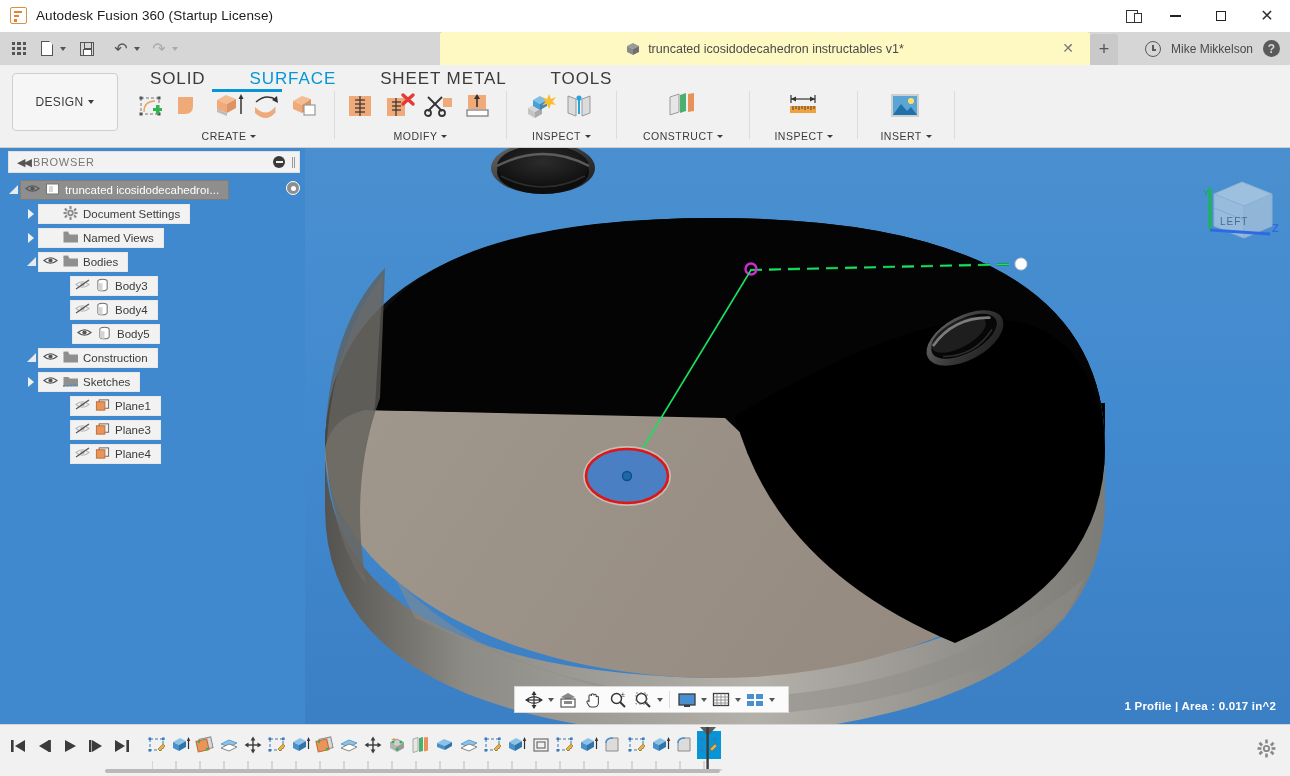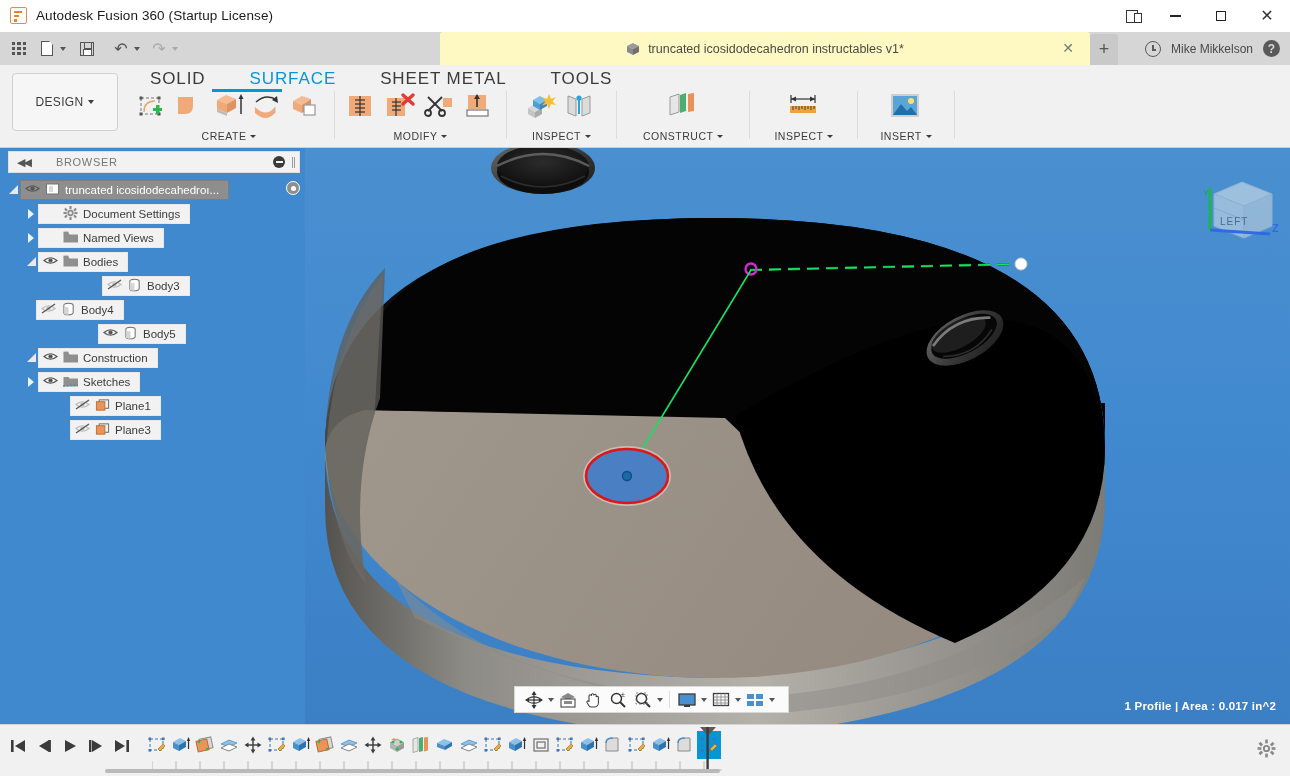--- a/index.html
+++ b/index.html
@@ -117,21 +117,21 @@
   
   .browser-wrap {
     position:absolute; left:0; top:148px; width:305px; height:576px;
     background:#4189cf;
   }
   .browser-head {
     position:absolute; left:8px; top:3px; width:292px; height:22px;
     background:#f2f2f2; border:1px solid #e0e0e0; display:flex; align-items:center;
   }
   .bh-arrows { margin-left:8px; color:#555; font-size:11px; letter-spacing:-2px; }
-  .bh-title { margin-left:26px; font-size:11px; color:#777; letter-spacing:.7px; }
+  .bh-title { margin-left:3px; font-size:11px; color:#777; letter-spacing:.7px; }
   .bh-right { position:absolute; right:6px; display:flex; align-items:center; gap:5px; }
   .circ-minus { width:12px; height:12px; border-radius:50%; background:#3a3a3a; position:relative; }
   .circ-minus:after { content:""; position:absolute; left:2.5px; top:5px; width:7px; height:2px; background:#f2f2f2; }
   .grip { width:1px; height:11px; background:#9a9a9a; box-shadow:2px 0 0 #9a9a9a; margin-left:2px; }
 
   .tree { position:absolute; left:0; top:30px; width:305px; }
   .node { position:relative; height:24px; display:flex; align-items:center; }
   .expander { width:12px; height:12px; position:relative; flex:0 0 12px; }
   .tri-right-o { width:0;height:0;border-top:5px solid transparent;border-bottom:5px solid transparent;border-left:6px solid transparent; position:absolute; left:2px; top:1px;}
   .tri-open { position:absolute; left:1px; top:1px; width:0;height:0;
@@ -568,138 +568,155 @@
                   <circle cx="7.5" cy="5.5" r="2.1" fill="#555"></circle>
                 </g>
               </svg></span>
             <span><svg width="15" height="12" viewBox="0 0 15 12">
                 <path d="M0.5 2 h5 l1.2 1.6 h8.3 v8 h-14.5 z" fill="#8f8f8f"></path>
                 <rect x="0.5" y="0.6" width="5" height="2" fill="#8f8f8f"></rect>
               </svg></span>
             <span class="node-label">Bodies</span>
           </span>
         </div>
-        <div class="node" style="padding-left: 90px;">
-          <span class="expander"></span>
-          <span class="node-pill">
-            <span><svg width="15" height="11" viewBox="0 0 15 11">
-                <g opacity=".35">
-                  <path d="M1 5.5 Q7.5 0 14 5.5 Q7.5 11 1 5.5 Z" fill="none" stroke="#555" stroke-width="1.2"></path>
-                  <circle cx="7.5" cy="5.5" r="2.1" fill="#555"></circle>
-                </g>
-                <line x1="1" y1="10" x2="14" y2="1" stroke="#555" stroke-width="1.3"></line>
-              </svg></span>
-            <span><svg width="15" height="14" viewBox="0 0 16 15">
-                <path d="M3 3.5 a5 2.2 0 0 1 10 0 v8 a5 2.2 0 0 1 -10 0 z" fill="#fff" stroke="#6f6f6f" stroke-width="1.1"></path>
-                <path d="M3 3.5 a5 2.2 0 0 0 5 2.2 v8 a5 2.2 0 0 1 -5 -2.2 z" fill="#d4d4d4"></path>
-              </svg></span>
-            <span class="node-label">Body3</span>
-          </span>
-        </div>
-        <div class="node" style=" gap: 24px;">
-          <span class="expander"></span>
-          <span class="node-pill">
-            <span><svg width="15" height="11" viewBox="0 0 15 11">
-                <g opacity=".35">
-                  <path d="M1 5.5 Q7.5 0 14 5.5 Q7.5 11 1 5.5 Z" fill="none" stroke="#555" stroke-width="1.2"></path>
-                  <circle cx="7.5" cy="5.5" r="2.1" fill="#555"></circle>
-                </g>
-                <line x1="1" y1="10" x2="14" y2="1" stroke="#555" stroke-width="1.3"></line>
-              </svg></span>
-            <span><svg width="15" height="14" viewBox="0 0 16 15">
-                <path d="M3 3.5 a5 2.2 0 0 1 10 0 v8 a5 2.2 0 0 1 -10 0 z" fill="#fff" stroke="#6f6f6f" stroke-width="1.1"></path>
-                <path d="M3 3.5 a5 2.2 0 0 0 5 2.2 v8 a5 2.2 0 0 1 -5 -2.2 z" fill="#d4d4d4"></path>
-              </svg></span>
-            <span class="node-label">Body4</span>
-          </span>
-        </div>
-        <div class="node" style="padding-left: 86px;">
-          <span class="expander"></span>
-          <span class="node-pill">
-            <span><svg width="15" height="11" viewBox="0 0 15 11">
-                <g>
-                  <path d="M1 5.5 Q7.5 0 14 5.5 Q7.5 11 1 5.5 Z" fill="none" stroke="#555" stroke-width="1.2"></path>
-                  <circle cx="7.5" cy="5.5" r="2.1" fill="#555"></circle>
-                </g>
-              </svg></span>
-            <span><svg width="15" height="14" viewBox="0 0 16 15">
-                <path d="M3 3.5 a5 2.2 0 0 1 10 0 v8 a5 2.2 0 0 1 -10 0 z" fill="#fff" stroke="#6f6f6f" stroke-width="1.1"></path>
-                <path d="M3 3.5 a5 2.2 0 0 0 5 2.2 v8 a5 2.2 0 0 1 -5 -2.2 z" fill="#d4d4d4"></path>
-              </svg></span>
-            <span class="node-label">Body5</span>
-          </span>
-        </div>
-        <div class="node" style="padding-left: 26px;">
-          <span class="expander">
-            <span class="tri-open"></span>
-          </span>
-          <span class="node-pill">
-            <span><svg width="15" height="11" viewBox="0 0 15 11">
-                <g>
-                  <path d="M1 5.5 Q7.5 0 14 5.5 Q7.5 11 1 5.5 Z" fill="none" stroke="#555" stroke-width="1.2"></path>
-                  <circle cx="7.5" cy="5.5" r="2.1" fill="#555"></circle>
-                </g>
-              </svg></span>
-            <span><svg width="15" height="12" viewBox="0 0 15 12">
-                <path d="M0.5 2 h5 l1.2 1.6 h8.3 v8 h-14.5 z" fill="#8f8f8f"></path>
-                <rect x="0.5" y="0.6" width="5" height="2" fill="#8f8f8f"></rect>
-              </svg></span>
-            <span class="node-label">Construction</span>
-          </span>
-        </div>
-        <div class="node" style="padding-left: 26px;">
-          <span class="expander">
-            <span class="tri-right-o" style="border-left-color:#efefef"></span>
-          </span>
-          <span class="node-pill">
-            <span><svg width="15" height="11" viewBox="0 0 15 11">
-                <g>
-                  <path d="M1 5.5 Q7.5 0 14 5.5 Q7.5 11 1 5.5 Z" fill="none" stroke="#555" stroke-width="1.2"></path>
-                  <circle cx="7.5" cy="5.5" r="2.1" fill="#555"></circle>
-                </g>
-              </svg></span>
-            <span><svg width="15" height="12" viewBox="0 0 15 12">
-                <path d="M0.5 2 h5 l1.2 1.6 h8.3 v8 h-14.5 z" fill="#8f8f8f"></path>
-                <path d="M0 11 l15 -1" stroke="#4189cf" stroke-width="1.4" stroke-dasharray="2 1.6" fill="none"></path>
-              </svg></span>
-            <span class="node-label">Sketches</span>
-          </span>
-        </div>
         <div class="node" style="padding-left: 58px;">
           <span class="expander"></span>
           <span class="node-pill">
             <span><svg width="15" height="11" viewBox="0 0 15 11">
                 <g opacity=".35">
                   <path d="M1 5.5 Q7.5 0 14 5.5 Q7.5 11 1 5.5 Z" fill="none" stroke="#555" stroke-width="1.2"></path>
                   <circle cx="7.5" cy="5.5" r="2.1" fill="#555"></circle>
                 </g>
                 <line x1="1" y1="10" x2="14" y2="1" stroke="#555" stroke-width="1.3"></line>
               </svg></span>
             <span><svg width="15" height="14" viewBox="0 0 16 15">
-                <rect x="4.5" y="2" width="10" height="9" fill="none" stroke="#6f6f6f" stroke-width="1.1"></rect>
-                <rect x="1.5" y="4" width="9" height="9" fill="#e8945a" stroke="#c3733a" stroke-width="1.1"></rect>
-              </svg></span>
-            <span class="node-label">Plane1</span>
+                <path d="M3 3.5 a5 2.2 0 0 1 10 0 v8 a5 2.2 0 0 1 -10 0 z" fill="#fff" stroke="#6f6f6f" stroke-width="1.1"></path>
+                <path d="M3 3.5 a5 2.2 0 0 0 5 2.2 v8 a5 2.2 0 0 1 -5 -2.2 z" fill="#d4d4d4"></path>
+              </svg></span>
+            <span class="node-label">Body3</span>
           </span>
         </div>
         <div class="node" style="padding-left: 58px;">
           <span class="expander"></span>
           <span class="node-pill">
             <span><svg width="15" height="11" viewBox="0 0 15 11">
                 <g opacity=".35">
                   <path d="M1 5.5 Q7.5 0 14 5.5 Q7.5 11 1 5.5 Z" fill="none" stroke="#555" stroke-width="1.2"></path>
                   <circle cx="7.5" cy="5.5" r="2.1" fill="#555"></circle>
                 </g>
                 <line x1="1" y1="10" x2="14" y2="1" stroke="#555" stroke-width="1.3"></line>
               </svg></span>
             <span><svg width="15" height="14" viewBox="0 0 16 15">
+                <path d="M3 3.5 a5 2.2 0 0 1 10 0 v8 a5 2.2 0 0 1 -10 0 z" fill="#fff" stroke="#6f6f6f" stroke-width="1.1"></path>
+                <path d="M3 3.5 a5 2.2 0 0 0 5 2.2 v8 a5 2.2 0 0 1 -5 -2.2 z" fill="#d4d4d4"></path>
+              </svg></span>
+            <span class="node-label">Body4</span>
+          </span>
+        </div>
+        <div class="node" style="padding-left: 60px;">
+          <span class="expander"></span>
+          <span class="node-pill">
+            <span><svg width="15" height="11" viewBox="0 0 15 11">
+                <g>
+                  <path d="M1 5.5 Q7.5 0 14 5.5 Q7.5 11 1 5.5 Z" fill="none" stroke="#555" stroke-width="1.2"></path>
+                  <circle cx="7.5" cy="5.5" r="2.1" fill="#555"></circle>
+                </g>
+              </svg></span>
+            <span><svg width="15" height="14" viewBox="0 0 16 15">
+                <path d="M3 3.5 a5 2.2 0 0 1 10 0 v8 a5 2.2 0 0 1 -10 0 z" fill="#fff" stroke="#6f6f6f" stroke-width="1.1"></path>
+                <path d="M3 3.5 a5 2.2 0 0 0 5 2.2 v8 a5 2.2 0 0 1 -5 -2.2 z" fill="#d4d4d4"></path>
+              </svg></span>
+            <span class="node-label">Body5</span>
+          </span>
+        </div>
+        <div class="node" style="padding-left: 26px;">
+          <span class="expander">
+            <span class="tri-open"></span>
+          </span>
+          <span class="node-pill">
+            <span><svg width="15" height="11" viewBox="0 0 15 11">
+                <g>
+                  <path d="M1 5.5 Q7.5 0 14 5.5 Q7.5 11 1 5.5 Z" fill="none" stroke="#555" stroke-width="1.2"></path>
+                  <circle cx="7.5" cy="5.5" r="2.1" fill="#555"></circle>
+                </g>
+              </svg></span>
+            <span><svg width="15" height="12" viewBox="0 0 15 12">
+                <path d="M0.5 2 h5 l1.2 1.6 h8.3 v8 h-14.5 z" fill="#8f8f8f"></path>
+                <rect x="0.5" y="0.6" width="5" height="2" fill="#8f8f8f"></rect>
+              </svg></span>
+            <span class="node-label">Construction</span>
+          </span>
+        </div>
+        <div class="node" style="padding-left: 26px;">
+          <span class="expander">
+            <span class="tri-right-o" style="border-left-color:#efefef"></span>
+          </span>
+          <span class="node-pill">
+            <span><svg width="15" height="11" viewBox="0 0 15 11">
+                <g>
+                  <path d="M1 5.5 Q7.5 0 14 5.5 Q7.5 11 1 5.5 Z" fill="none" stroke="#555" stroke-width="1.2"></path>
+                  <circle cx="7.5" cy="5.5" r="2.1" fill="#555"></circle>
+                </g>
+              </svg></span>
+            <span><svg width="15" height="12" viewBox="0 0 15 12">
+                <path d="M0.5 2 h5 l1.2 1.6 h8.3 v8 h-14.5 z" fill="#8f8f8f"></path>
+                <path d="M0 11 l15 -1" stroke="#4189cf" stroke-width="1.4" stroke-dasharray="2 1.6" fill="none"></path>
+              </svg></span>
+            <span class="node-label">Sketches</span>
+          </span>
+        </div>
+        <div class="node" style="padding-left: 58px;">
+          <span class="expander"></span>
+          <span class="node-pill">
+            <span><svg width="15" height="11" viewBox="0 0 15 11">
+                <g opacity=".35">
+                  <path d="M1 5.5 Q7.5 0 14 5.5 Q7.5 11 1 5.5 Z" fill="none" stroke="#555" stroke-width="1.2"></path>
+                  <circle cx="7.5" cy="5.5" r="2.1" fill="#555"></circle>
+                </g>
+                <line x1="1" y1="10" x2="14" y2="1" stroke="#555" stroke-width="1.3"></line>
+              </svg></span>
+            <span><svg width="15" height="14" viewBox="0 0 16 15">
                 <rect x="4.5" y="2" width="10" height="9" fill="none" stroke="#6f6f6f" stroke-width="1.1"></rect>
                 <rect x="1.5" y="4" width="9" height="9" fill="#e8945a" stroke="#c3733a" stroke-width="1.1"></rect>
               </svg></span>
+            <span class="node-label">Plane1</span>
+          </span>
+        </div>
+        <div class="node" style="padding-left: 58px;">
+          <span class="expander"></span>
+          <span class="node-pill">
+            <span><svg width="15" height="11" viewBox="0 0 15 11">
+                <g opacity=".35">
+                  <path d="M1 5.5 Q7.5 0 14 5.5 Q7.5 11 1 5.5 Z" fill="none" stroke="#555" stroke-width="1.2"></path>
+                  <circle cx="7.5" cy="5.5" r="2.1" fill="#555"></circle>
+                </g>
+                <line x1="1" y1="10" x2="14" y2="1" stroke="#555" stroke-width="1.3"></line>
+              </svg></span>
+            <span><svg width="15" height="14" viewBox="0 0 16 15">
+                <rect x="4.5" y="2" width="10" height="9" fill="none" stroke="#6f6f6f" stroke-width="1.1"></rect>
+                <rect x="1.5" y="4" width="9" height="9" fill="#e8945a" stroke="#c3733a" stroke-width="1.1"></rect>
+              </svg></span>
             <span class="node-label">Plane3</span>
+          </span>
+        </div>
+        <div class="node" style="padding-left: 58px;">
+          <span class="expander"></span>
+          <span class="node-pill">
+            <span><svg width="15" height="11" viewBox="0 0 15 11">
+                <g opacity=".35">
+                  <path d="M1 5.5 Q7.5 0 14 5.5 Q7.5 11 1 5.5 Z" fill="none" stroke="#555" stroke-width="1.2"></path>
+                  <circle cx="7.5" cy="5.5" r="2.1" fill="#555"></circle>
+                </g>
+                <line x1="1" y1="10" x2="14" y2="1" stroke="#555" stroke-width="1.3"></line>
+              </svg></span>
+            <span><svg width="15" height="14" viewBox="0 0 16 15">
+                <rect x="4.5" y="2" width="10" height="9" fill="none" stroke="#6f6f6f" stroke-width="1.1"></rect>
+                <rect x="1.5" y="4" width="9" height="9" fill="#e8945a" stroke="#c3733a" stroke-width="1.1"></rect>
+              </svg></span>
+            <span class="node-label">Plane4</span>
           </span>
         </div>
       </div>
 
   </div>
 
   <div class="canvas">
     <svg class="model" width="985" height="576" viewBox="0 0 985 576">
       <defs>
         <linearGradient id="gTop" x1="0" y1="0" x2="0.4" y2="1">

